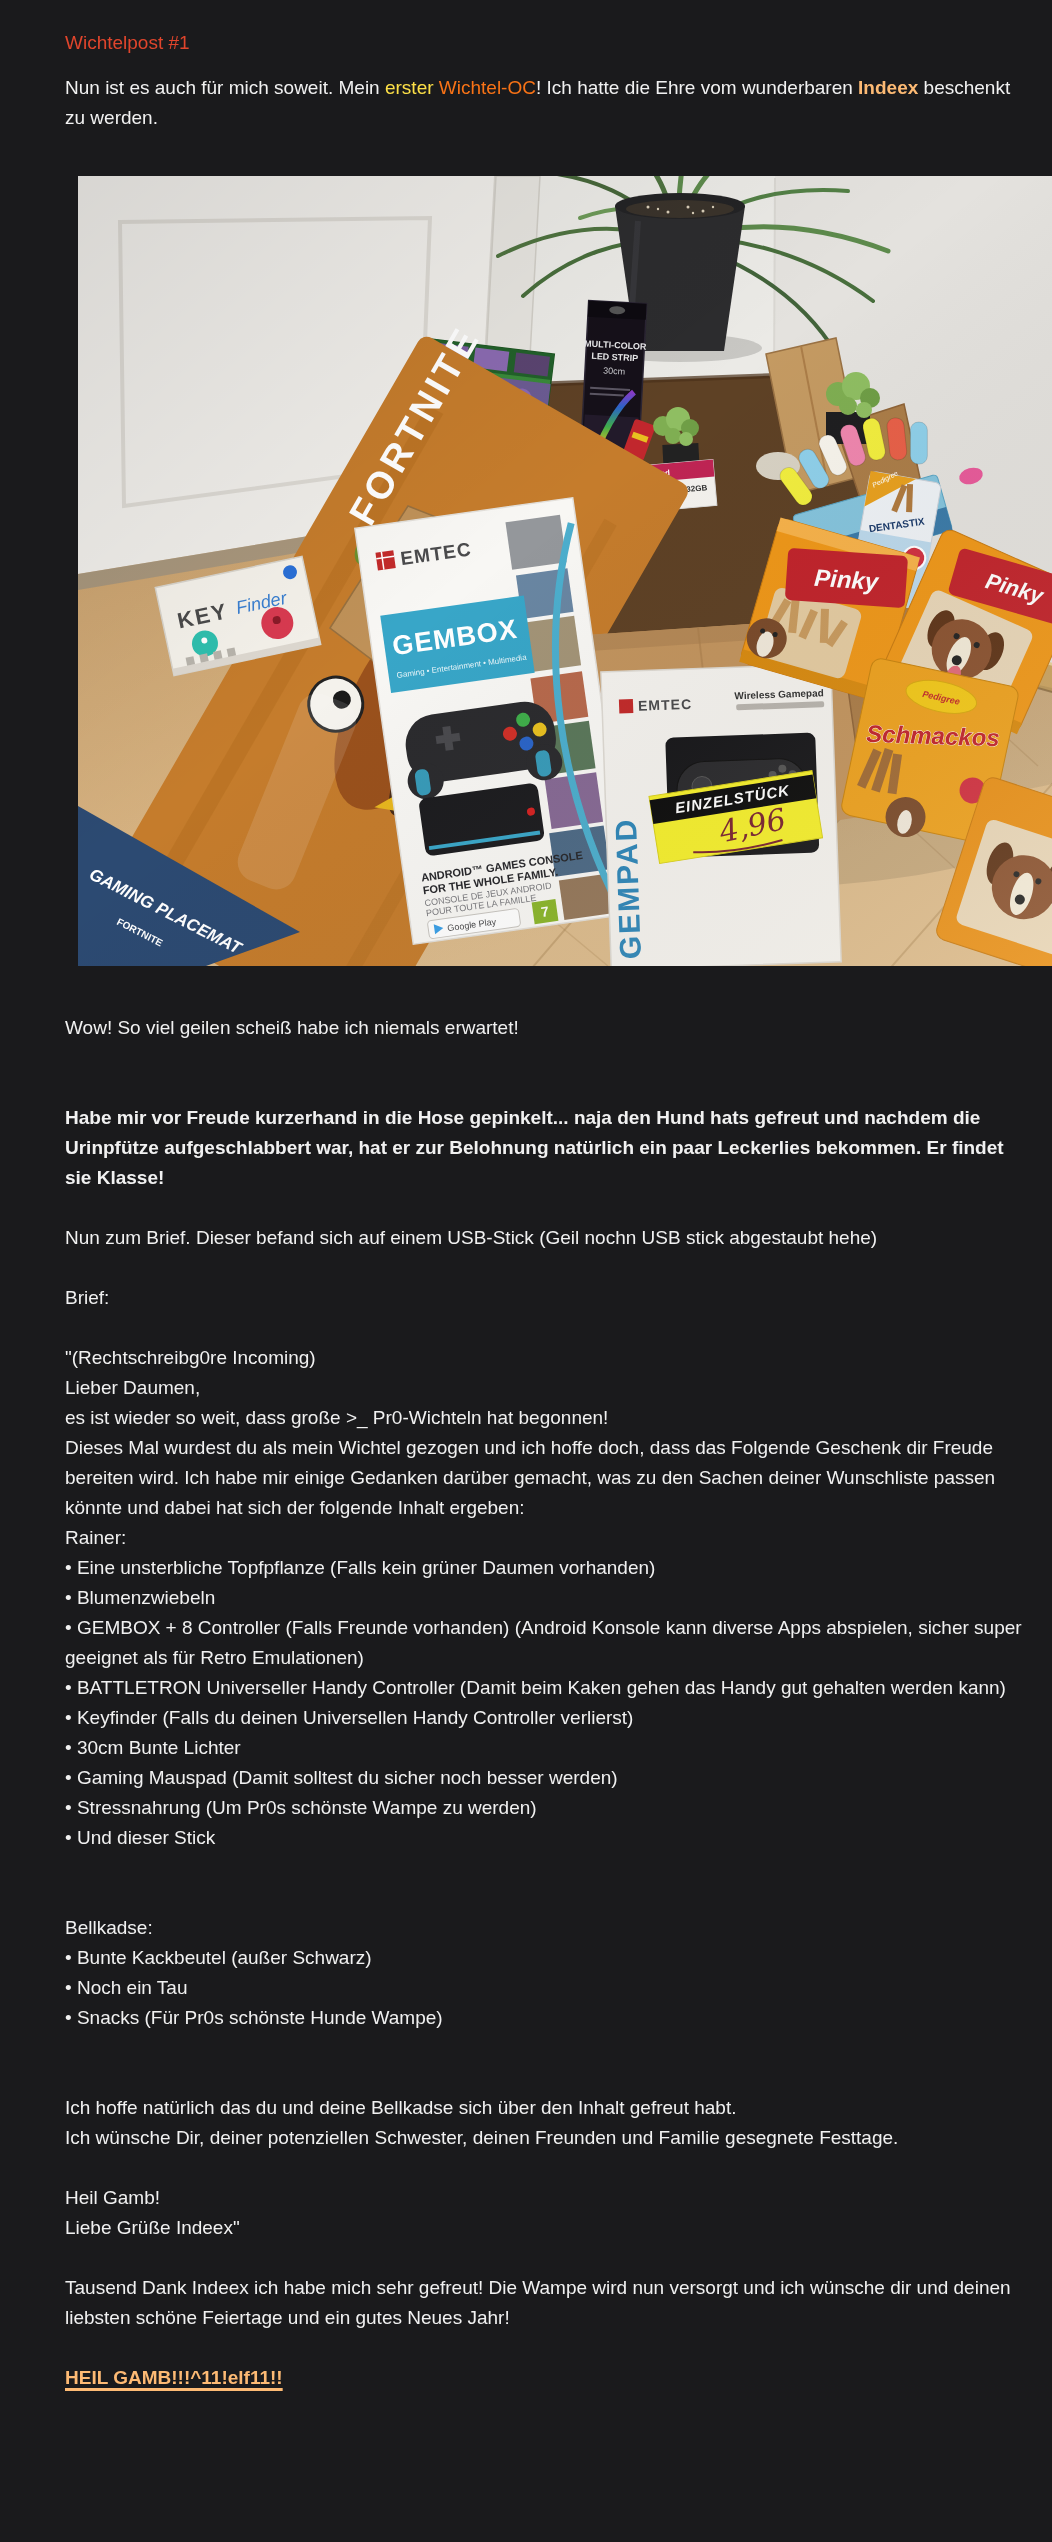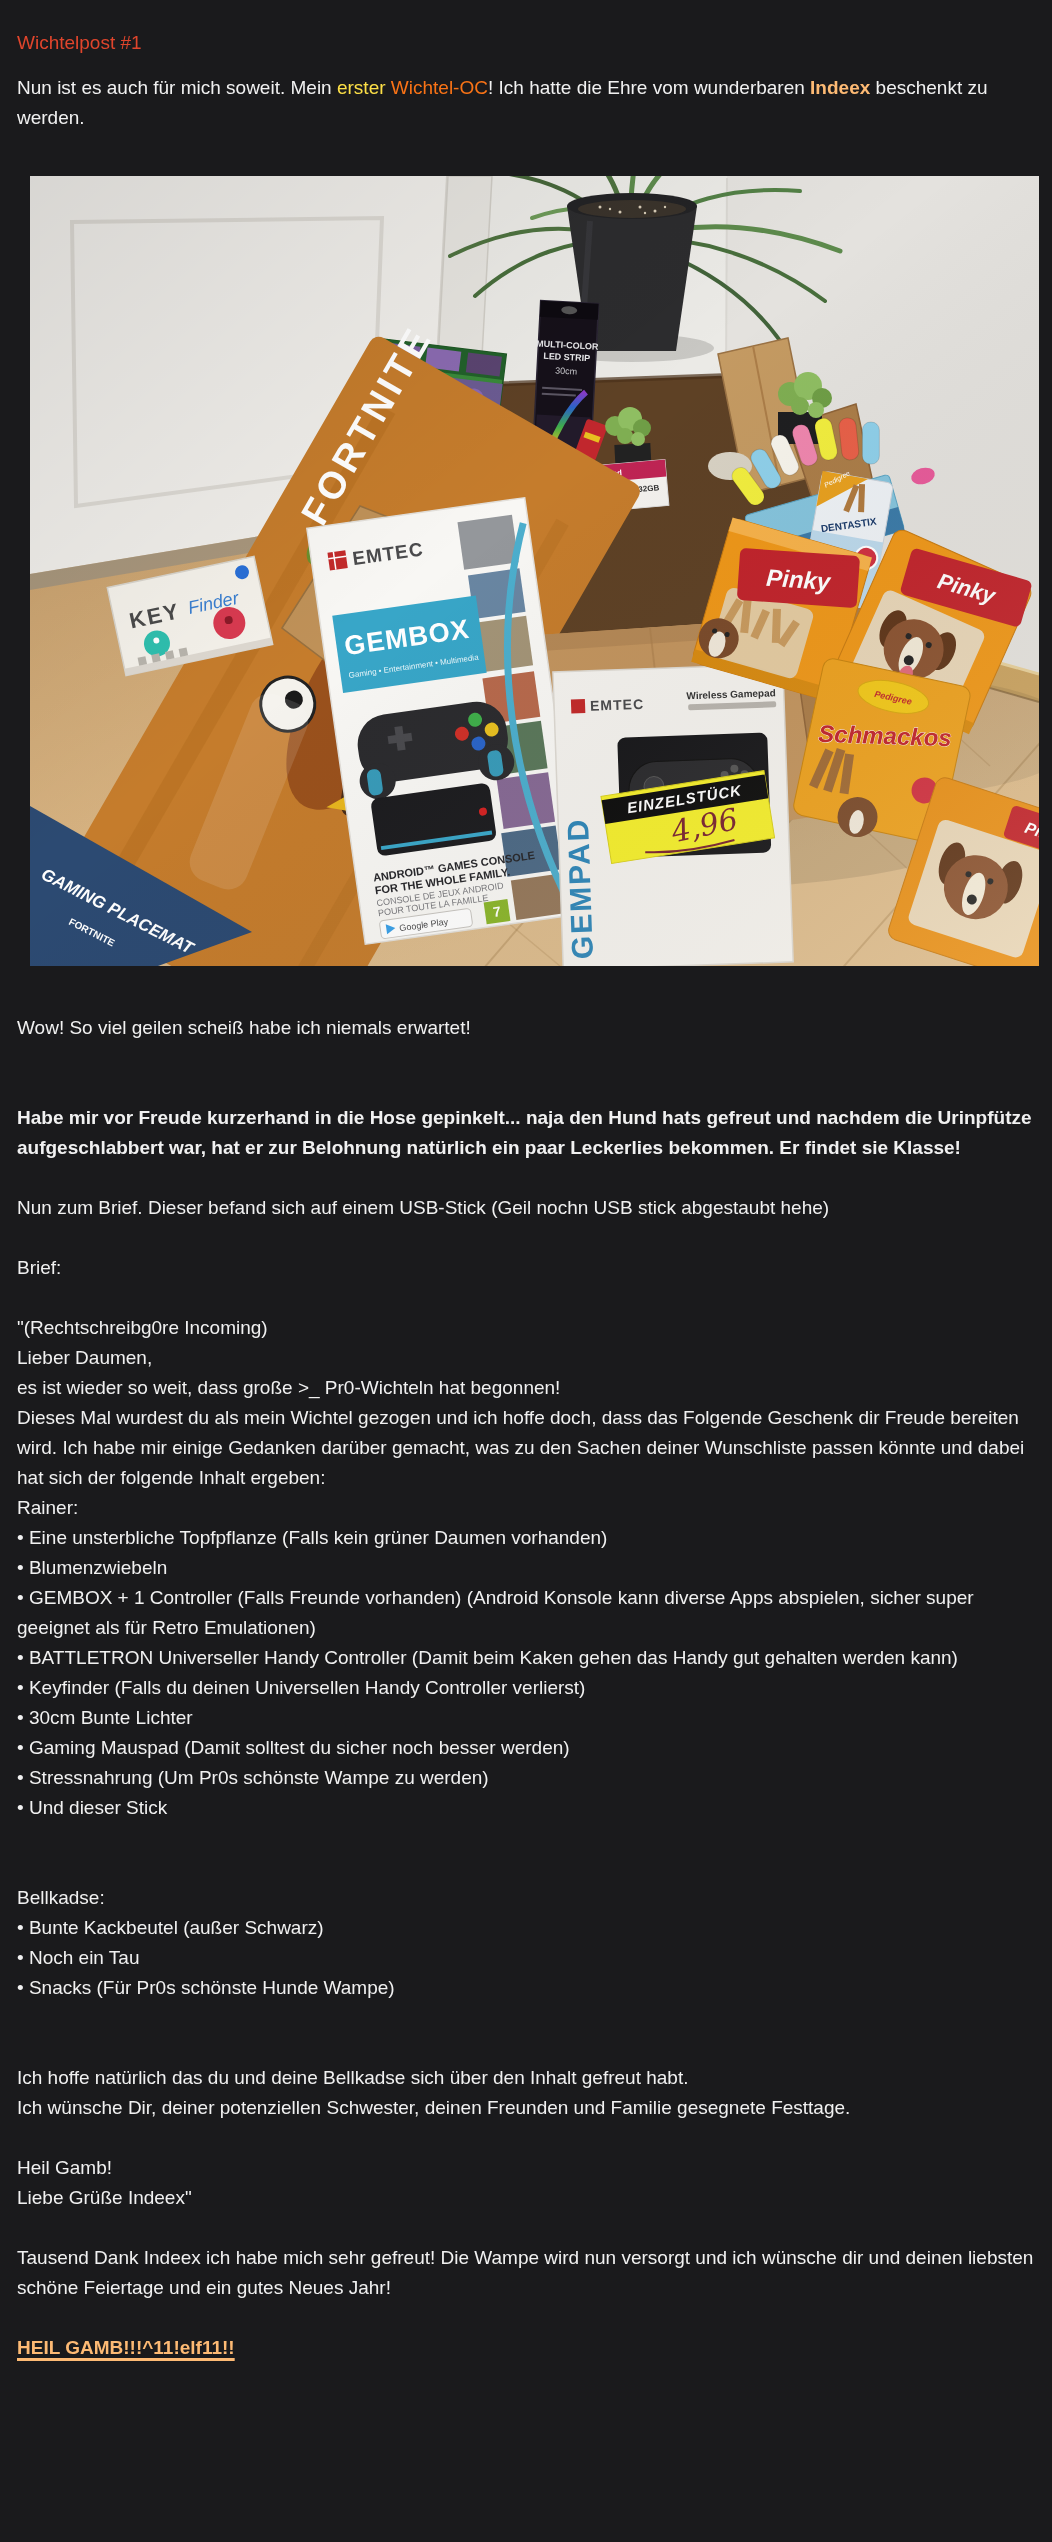--- a/index.html
+++ b/index.html
@@ -2,21 +2,21 @@
 <html><head>
 <meta charset="utf-8">
 <style>
   html { background:#1a1a1c; }
   body {
     width:1052px; height:2542px; margin:0; overflow:hidden;
     background:#1a1a1c; color:#f1f1f1;
     font-family:"Liberation Sans", sans-serif;
     font-size:19px; line-height:30px;
   }
-  .page { padding:28px 17px 0 17px; }
+  .page { padding:28px 17px 0 17px;margin-left:48px; }
   .title { color:#e0452c; font-size:19px; font-weight:400; margin:0 0 15px 0; line-height:30px; }
   p, .para, .line { margin:0; }
   .c-pink { color:#fde047; }
   .c-red  { color:#f97316; }
   .c-user { color:#fdba74; font-weight:700; }
   .photo-frame {
     width:1009px; height:790px; margin:43px 0 47px 13px;
     position:relative; overflow:hidden; background:#c9a36c;
   }
   .photo-frame svg { position:absolute; inset:0; display:block; }
@@ -501,21 +501,21 @@
 
   <div class="m-block">
     <div class="line">"(Rechtschreibg0re Incoming)</div>
     <div class="line">Lieber Daumen,</div>
     <div class="line">es ist wieder so weit, dass große &gt;_ Pr0-Wichteln hat begonnen!</div>
     <div class="line">Dieses Mal wurdest du als mein Wichtel gezogen und ich hoffe doch, dass das Folgende Geschenk dir Freude bereiten wird. Ich habe mir einige Gedanken darüber gemacht, was zu den Sachen deiner Wunschliste passen könnte und dabei hat sich der folgende Inhalt ergeben:</div>
     <div class="line">Rainer:</div>
     <div>
       <div class="line">• Eine unsterbliche Topfpflanze (Falls kein grüner Daumen vorhanden)</div>
       <div class="line">• Blumenzwiebeln</div>
-      <div class="line">• GEMBOX + 1 Controller (Falls Freunde vorhanden) (Android Konsole kann diverse Apps abspielen, sicher super geeignet als für Retro Emulationen)</div>
+      <div class="line">• GEMBOX + 8 Controller (Falls Freunde vorhanden) (Android Konsole kann diverse Apps abspielen, sicher super geeignet als für Retro Emulationen)</div>
       <div class="line">• BATTLETRON Universeller Handy Controller (Damit beim Kaken gehen das Handy gut gehalten werden kann)</div>
       <div class="line">• Keyfinder (Falls du deinen Universellen Handy Controller verlierst)</div>
       <div class="line">• 30cm Bunte Lichter</div>
       <div class="line">• Gaming Mauspad (Damit solltest du sicher noch besser werden)</div>
       <div class="line">• Stressnahrung (Um Pr0s schönste Wampe zu werden)</div>
       <div class="line">• Und dieser Stick</div>
     </div>
   </div>
 
   <div class="m-bell">

